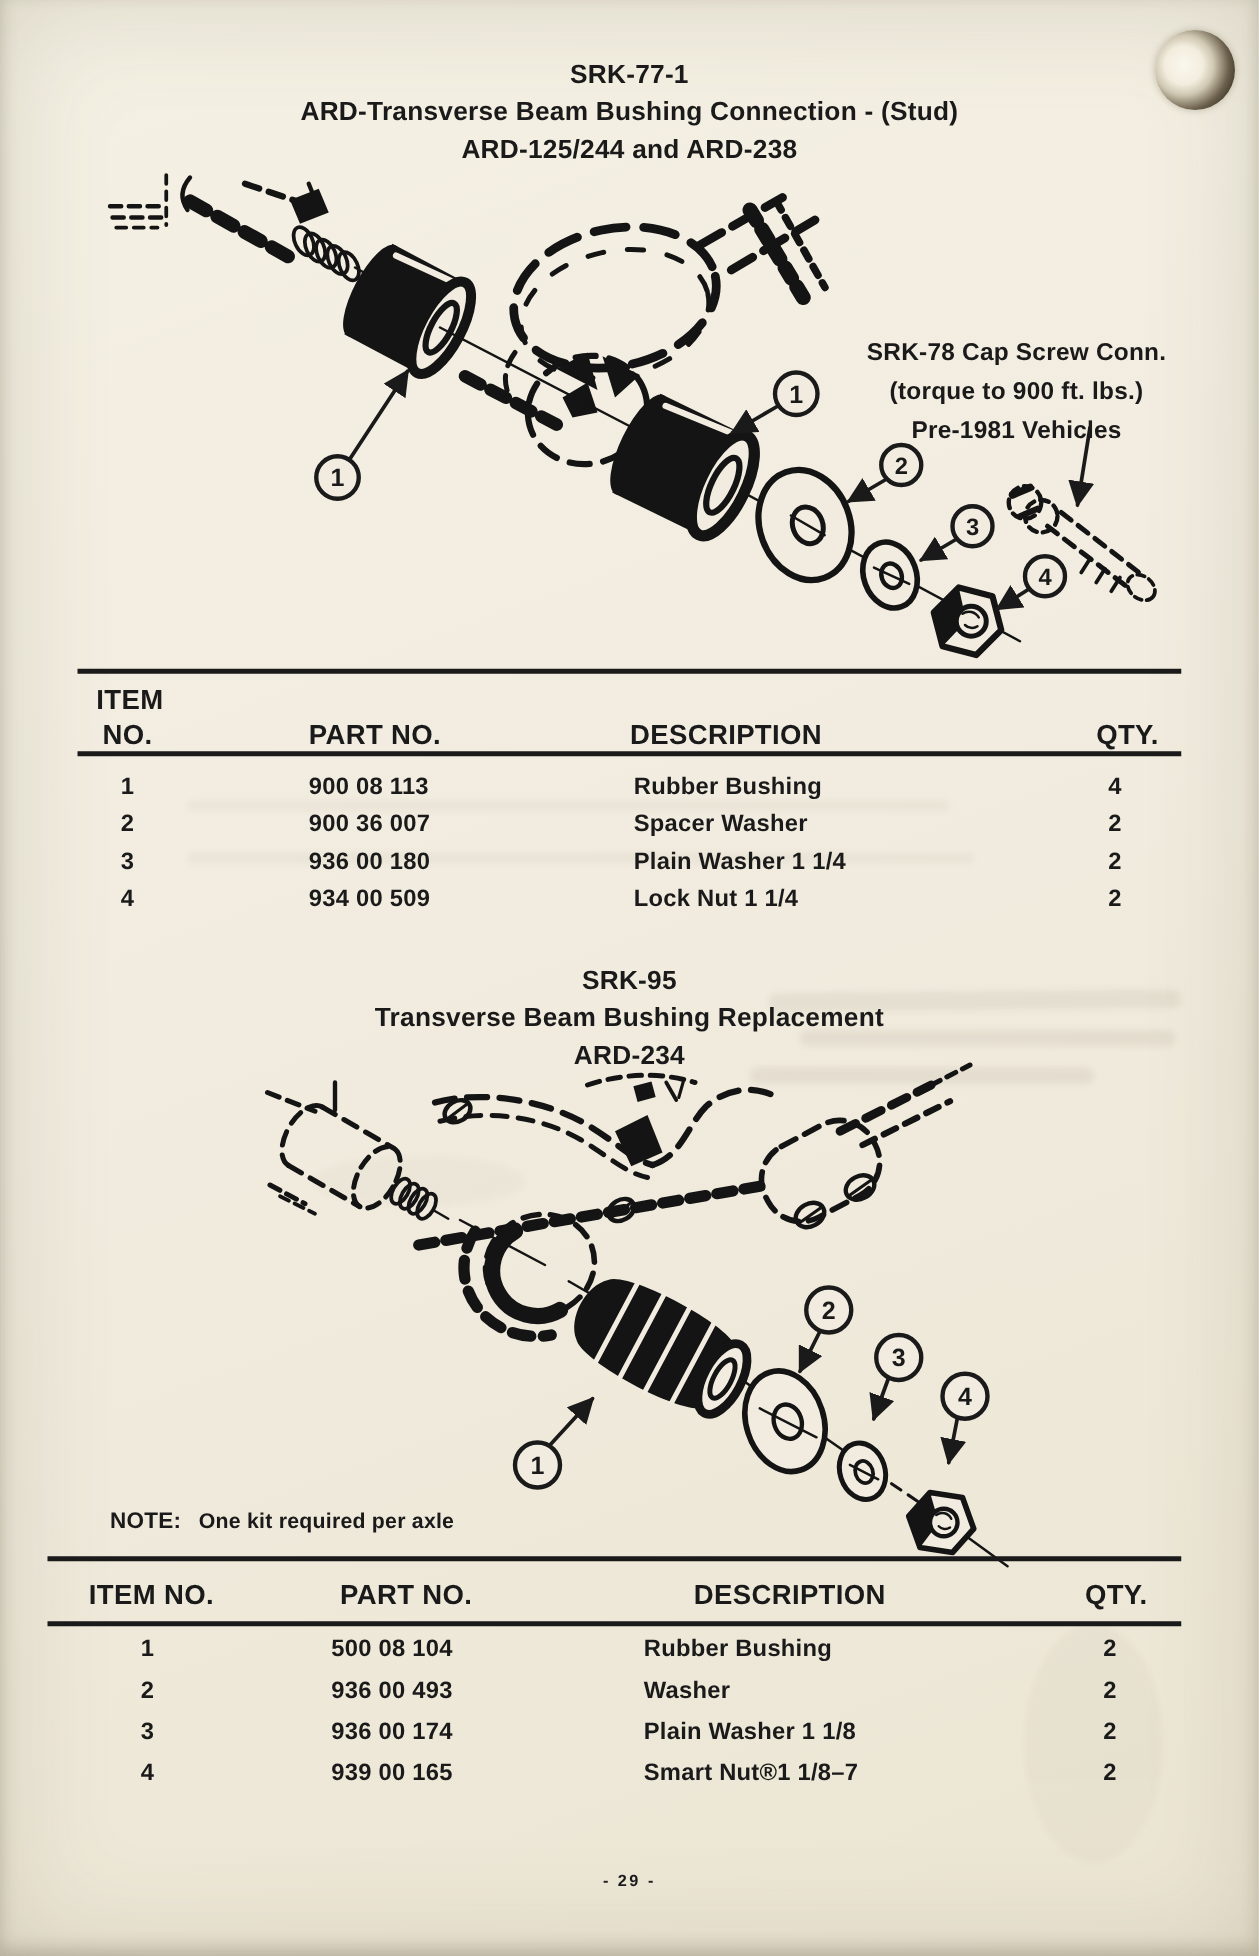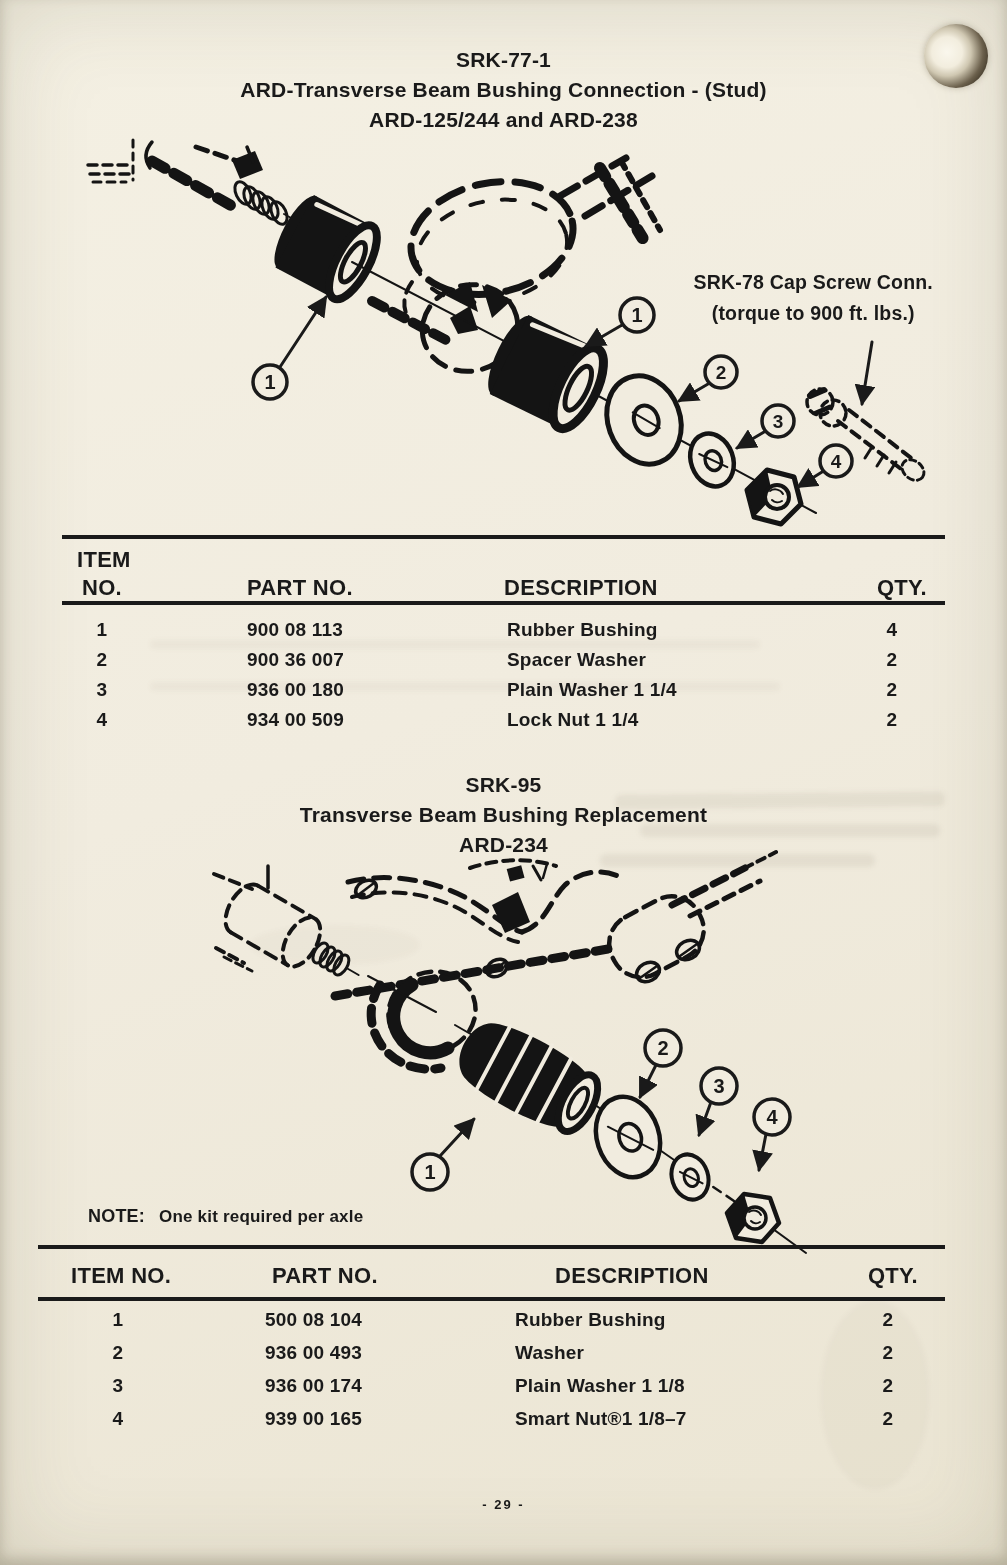--- a/index.html
+++ b/index.html
@@ -313,20 +313,21 @@
       <path d="M766,1134 L759,1170" stroke="#1a1a1a" stroke-width="3" marker-end="url(#arw)" fill="none"></path>
       <circle cx="772" cy="1117" r="18" fill="#f1ecdf" stroke="#1a1a1a" stroke-width="3.5"></circle>
       <text x="772" y="1124" text-anchor="middle" font-size="20" font-weight="700" fill="#1a1a1a">4</text>
     </g>
   </g>
 </svg>
 
 <div class="annot">
   <div>SRK-78 Cap Screw Conn.</div>
   <div>(torque to 900 ft. lbs.)</div>
+  <div>Pre-1981 Vehicles</div>
 </div>
 
 <div class="ptable t1">
   <div class="cell" style="left:15px;top:8px">ITEM</div>
   <div class="cell" style="left:20px;top:36px">NO.</div>
   <div class="cell" style="left:185px;top:36px">PART NO.</div>
   <div class="cell" style="left:442px;top:36px">DESCRIPTION</div>
   <div class="cell" style="left:795px;top:36px;width:90px;text-align:center">QTY.</div>
   <div class="hdr-rule"></div>
   <div class="rows">

